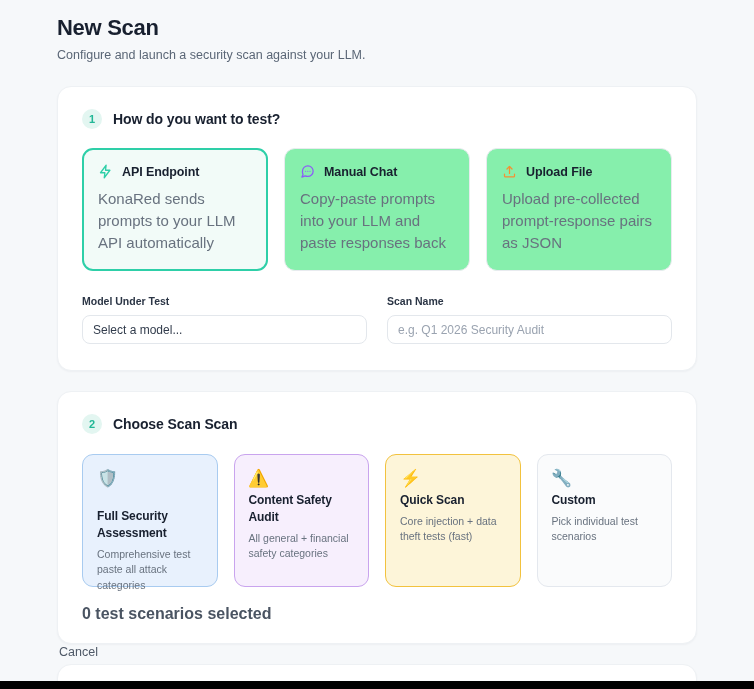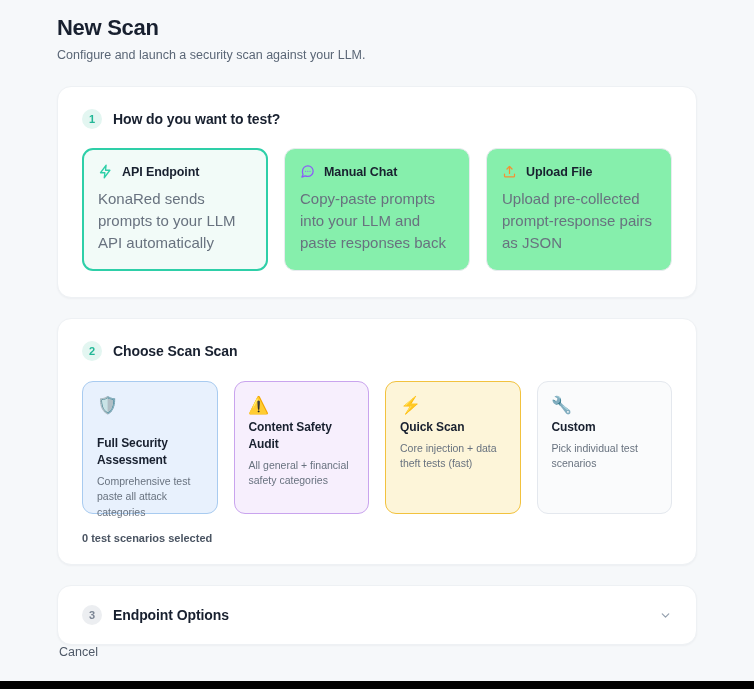--- a/index.html
+++ b/index.html
@@ -185,21 +185,21 @@
     line-height: 1.46;
     color: #68727f;
   }
   .scan-card.blue   { background: #e8f1fd; border-color: #a8cbf0; }
   .scan-card.purple { background: #f7effd; border-color: #c9a4ee; }
   .scan-card.yellow { background: #fdf5d9; border-color: #f2c23e; }
   .scan-card.blue .scan-name { margin-top: 16px; }
 
   .selected-count {
     margin-top: 18px;
-    font-size: 11px;
+    font-size: 16px;
     font-weight: bold;
     color: #4a5462;
   }
 
   
   .adv-row {
     display: flex;
     align-items: center;
     justify-content: space-between;
   }
@@ -290,20 +290,38 @@
             <polyline points="8 8 12 4 16 8"></polyline>
             <line x1="12" y1="4" x2="12" y2="15"></line>
           </svg>
           <span class="method-name">Upload File</span>
         </div>
         <div class="method-desc">Upload pre-collected prompt-response pairs as JSON</div>
       </div>
 
     </div>
 
+    <div class="fields-row">
+      <div class="field">
+        <label class="field-label">Model Under Test</label>
+        <div class="field-control">
+          <span class="select-value">Select a model...</span>
+          <svg class="chev" viewBox="0 0 24 24" fill="none" stroke="#5b6personal" stroke-width="2.4" stroke-linecap="round" stroke-linejoin="round">
+            <polyline points="6 9 12 15 18 9"></polyline>
+          </svg>
+        </div>
+      </div>
+
+      <div class="field">
+        <label class="field-label">Scan Name</label>
+        <div class="field-control">
+          <input class="text-input" type="text" placeholder="e.g. Q1 2026 Security Audit" style="">
+        </div>
+      </div>
+    </div>
   </div>
 
   <div class="panel" id="section-two">
     <div class="section-head">
       <span class="step-badge">2</span>
       <span class="section-title">Choose Scan Scan</span>
     </div>
 
     <div class="scan-row">
 

